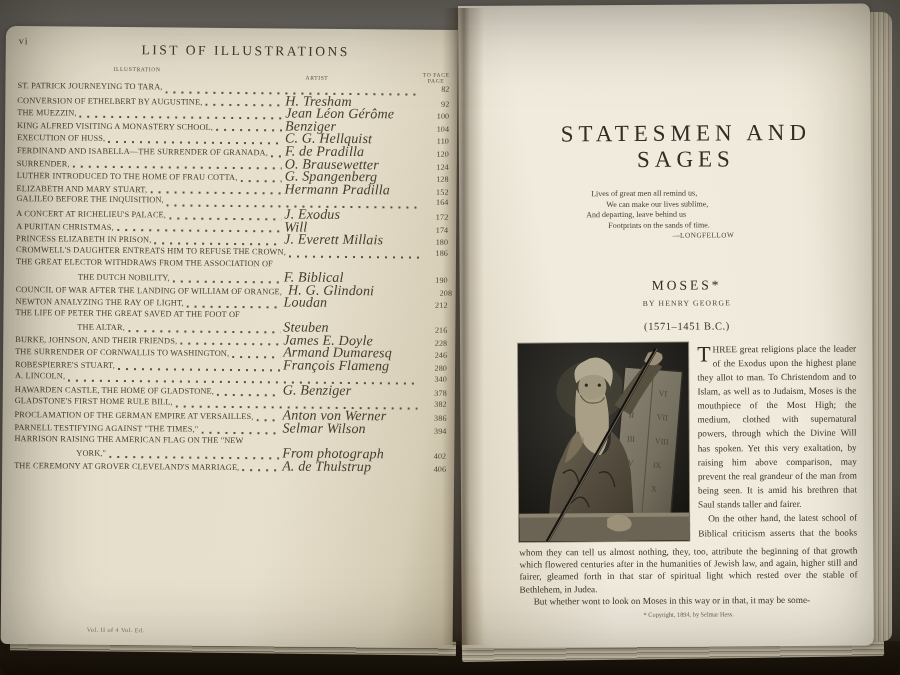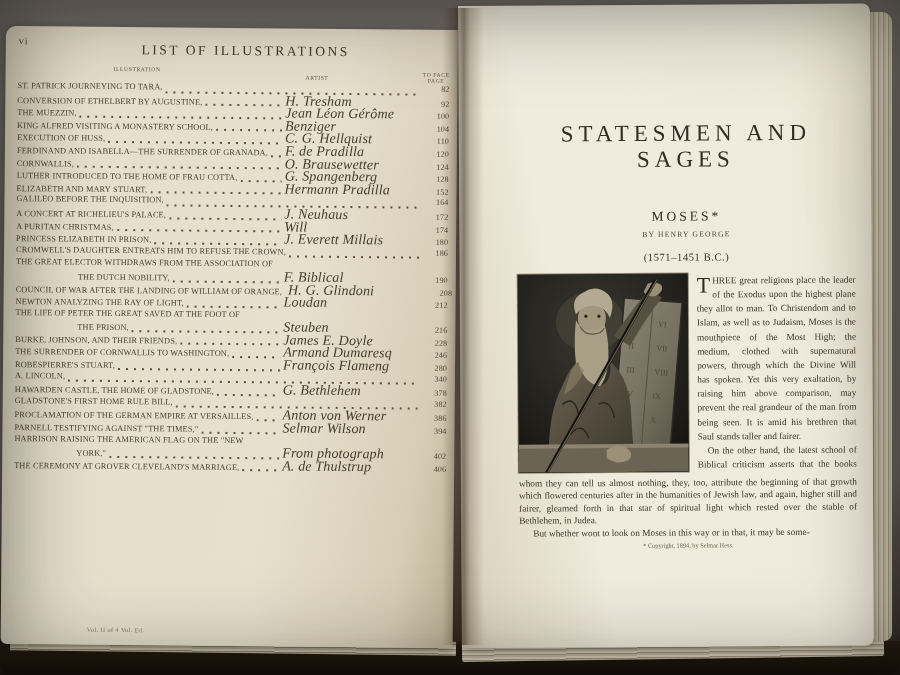--- a/index.html
+++ b/index.html
@@ -125,21 +125,21 @@
             <span class="artist">C. G. Hellquist</span>
             <span class="pg">110</span>
           </div>
           <div class="row">
             <span class="t">FERDINAND AND ISABELLA—THE SURRENDER OF GRANADA,</span>
             <span class="dots"></span>
             <span class="artist">F. de Pradilla</span>
             <span class="pg">120</span>
           </div>
           <div class="row">
-            <span class="t">CORNWALLIS,</span>
+            <span class="t">SURRENDER,</span>
             <span class="dots"></span>
             <span class="artist">O. Brausewetter</span>
             <span class="pg">124</span>
           </div>
           <div class="row">
             <span class="t">LUTHER INTRODUCED TO THE HOME OF FRAU COTTA,</span>
             <span class="dots"></span>
             <span class="artist">G. Spangenberg</span>
             <span class="pg">128</span>
           </div>
@@ -150,21 +150,21 @@
             <span class="pg">152</span>
           </div>
           <div class="row">
             <span class="t">GALILEO BEFORE THE INQUISITION,</span>
             <span class="dots"></span>
             <span class="pg">164</span>
           </div>
           <div class="row">
             <span class="t">A CONCERT AT RICHELIEU'S PALACE,</span>
             <span class="dots"></span>
-            <span class="artist">J. Neuhaus</span>
+            <span class="artist">J. Exodus</span>
             <span class="pg">172</span>
           </div>
           <div class="row">
             <span class="t">A PURITAN CHRISTMAS,</span>
             <span class="dots"></span>
             <span class="artist">Will</span>
             <span class="pg">174</span>
           </div>
           <div class="row">
             <span class="t">PRINCESS ELIZABETH IN PRISON,</span>
@@ -195,21 +195,21 @@
           <div class="row">
             <span class="t">NEWTON ANALYZING THE RAY OF LIGHT,</span>
             <span class="dots"></span>
             <span class="artist">Loudan</span>
             <span class="pg">212</span>
           </div>
           <div class="row">
             <span class="t">THE LIFE OF PETER THE GREAT SAVED AT THE FOOT OF</span>
           </div>
           <div class="row">
-            <span class="t indent">THE PRISON,</span>
+            <span class="t indent">THE ALTAR,</span>
             <span class="dots"></span>
             <span class="artist">Steuben</span>
             <span class="pg">216</span>
           </div>
           <div class="row">
             <span class="t">BURKE, JOHNSON, AND THEIR FRIENDS,</span>
             <span class="dots"></span>
             <span class="artist">James E. Doyle</span>
             <span class="pg">228</span>
           </div>
@@ -226,21 +226,21 @@
             <span class="pg">280</span>
           </div>
           <div class="row">
             <span class="t">A. LINCOLN,</span>
             <span class="dots"></span>
             <span class="pg">340</span>
           </div>
           <div class="row">
             <span class="t">HAWARDEN CASTLE, THE HOME OF GLADSTONE,</span>
             <span class="dots"></span>
-            <span class="artist">G. Bethlehem</span>
+            <span class="artist">G. Benziger</span>
             <span class="pg">378</span>
           </div>
           <div class="row">
             <span class="t">GLADSTONE'S FIRST HOME RULE BILL,</span>
             <span class="dots"></span>
             <span class="pg">382</span>
           </div>
           <div class="row">
             <span class="t">PROCLAMATION OF THE GERMAN EMPIRE AT VERSAILLES,</span>
             <span class="dots"></span>
@@ -270,20 +270,27 @@
           </div>
         </div>
       <div class="lp-vol">Vol. II of 4 Vol. Ed.</div>
     </div>
   </div>
 
   <div class="page page-right">
     <div class="rp-inner">
       <div class="rp-title">STATESMEN AND SAGES</div>
 
+      <div class="epigraph">
+        <div class="eline-0">Lives of great men all remind us,</div>
+        <div class="eline-1">We can make our lives sublime,</div>
+        <div class="eline-2">And departing, leave behind us</div>
+        <div class="eline-3">Footprints on the sands of time.</div>
+        <div class="epi-attr">—LONGFELLOW</div>
+      </div>
 
       <div class="art-title">MOSES*</div>
       <div class="art-byline">BY HENRY GEORGE</div>
       <div class="art-dates">(1571–1451 B.C.)</div>
 
       <div class="art-body">
 
         <svg class="engraving" viewBox="0 0 170 198" xmlns="http://www.w3.org/2000/svg">
           <defs>
             <radialGradient id="bgGrad" cx="45%" cy="30%" r="80%">

